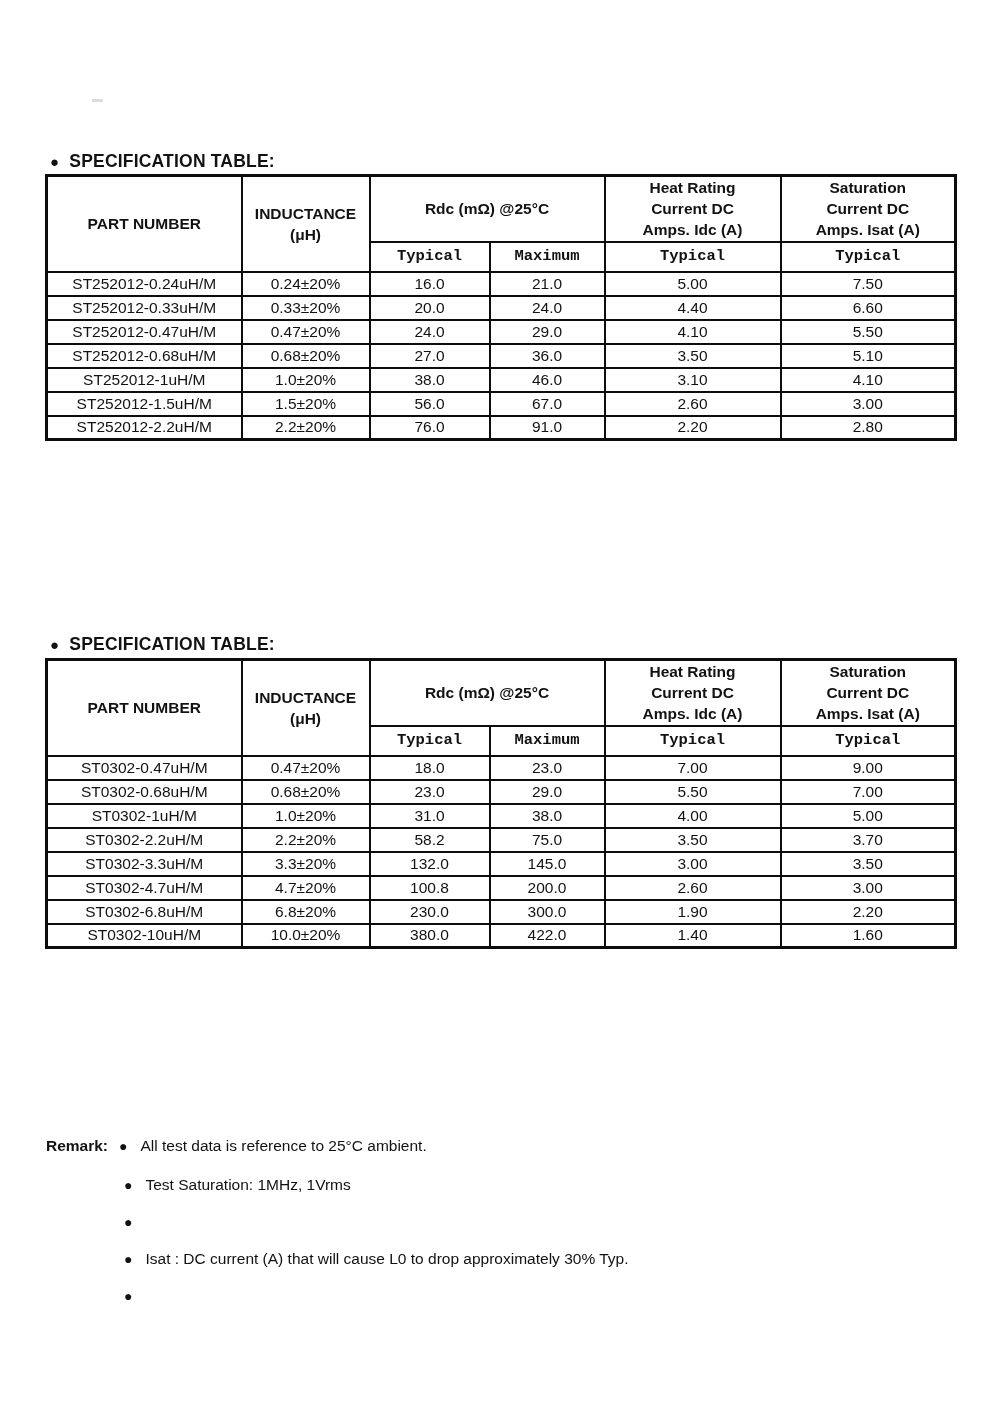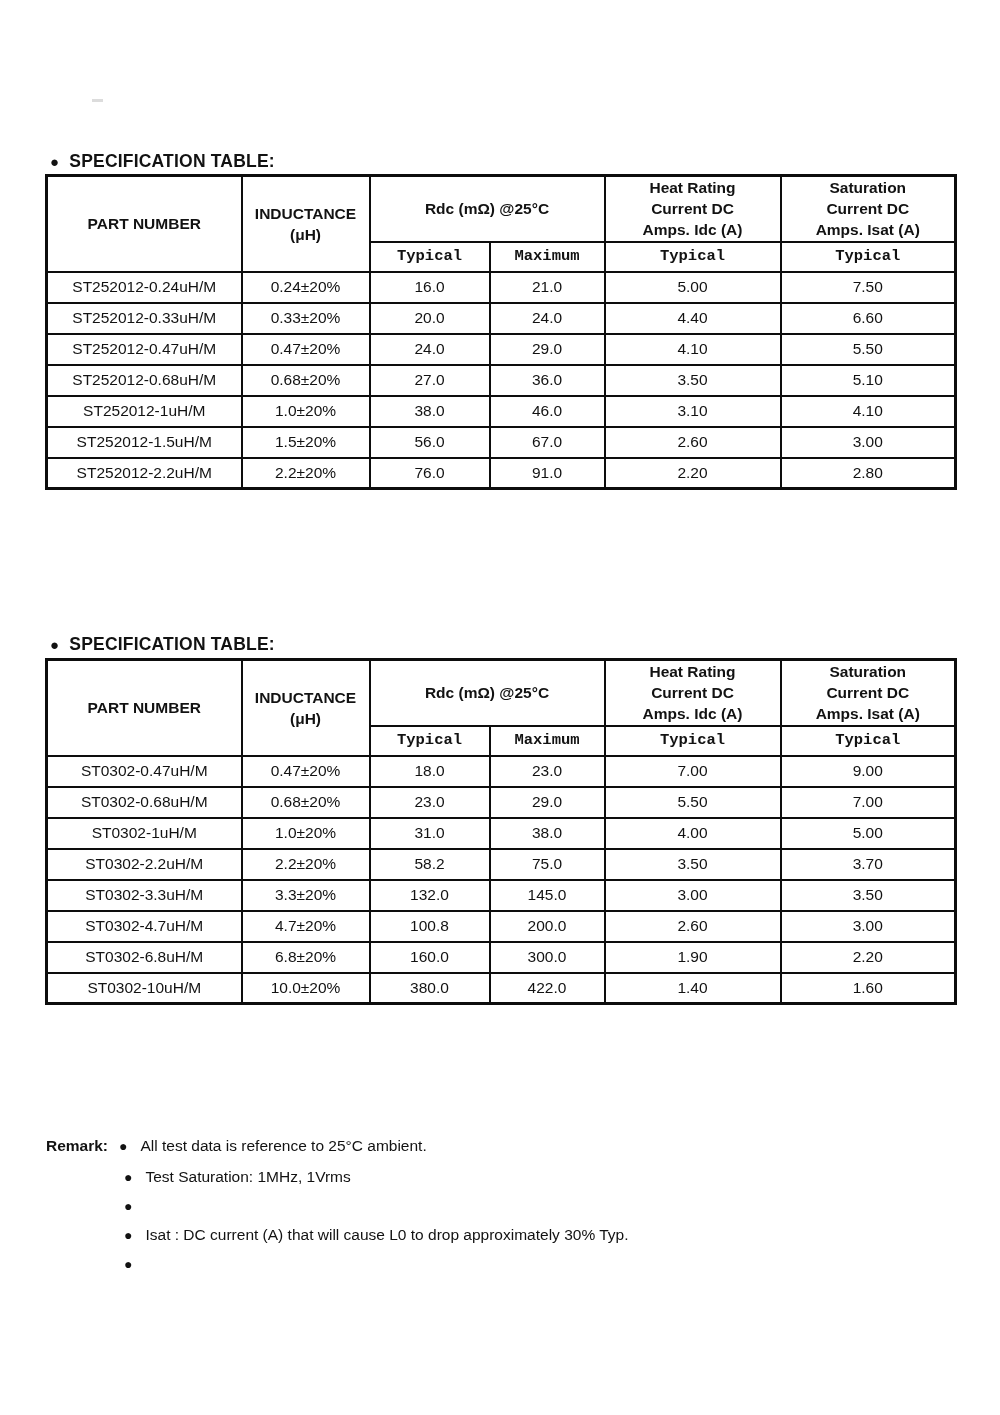--- a/index.html
+++ b/index.html
@@ -47,30 +47,30 @@
   #table2 { top: 658px; }
   .spec th, .spec td {
     border: 2px solid #0d0d0d;
     padding: 0;
     vertical-align: middle;
     overflow: hidden;
   }
   .spec thead th { font-weight: bold; line-height: 21px; }
   tr.h1 { height: 66px; }
   tr.h2 { height: 30px; font-family: Liberation Mono, monospace; }
-  .spec tbody tr { height: 31px; }
+  .spec tbody tr { height: 24px; }
   .hline { display: block; }
 
   .remark {
     position: absolute;
     left: 46px; top: 1137px;
     font-size: 15.5px;
     display: flex;
     flex-direction: column;
-    gap: 13px;
+    gap: 21px;
   }
   .r-line { display: flex; align-items: center; white-space: nowrap; }
   .r-label { font-weight: bold; margin-right: 11px; }
   .r-line.indent { margin-left: 78px; }
   .r-bullet { margin-right: 13px; font-size: 14px; line-height: 1; }
 </style>
 </head>
 <body>
 
 <div class="page">
@@ -262,21 +262,21 @@
           <td>ST0302-4.7uH/M</td>
           <td>4.7±20%</td>
           <td>100.8</td>
           <td>200.0</td>
           <td>2.60</td>
           <td>3.00</td>
         </tr>
         <tr>
           <td>ST0302-6.8uH/M</td>
           <td>6.8±20%</td>
-          <td>160.0</td>
+          <td>230.0</td>
           <td>300.0</td>
           <td>1.90</td>
           <td>2.20</td>
         </tr>
         <tr>
           <td>ST0302-10uH/M</td>
           <td>10.0±20%</td>
           <td>380.0</td>
           <td>422.0</td>
           <td>1.40</td>

